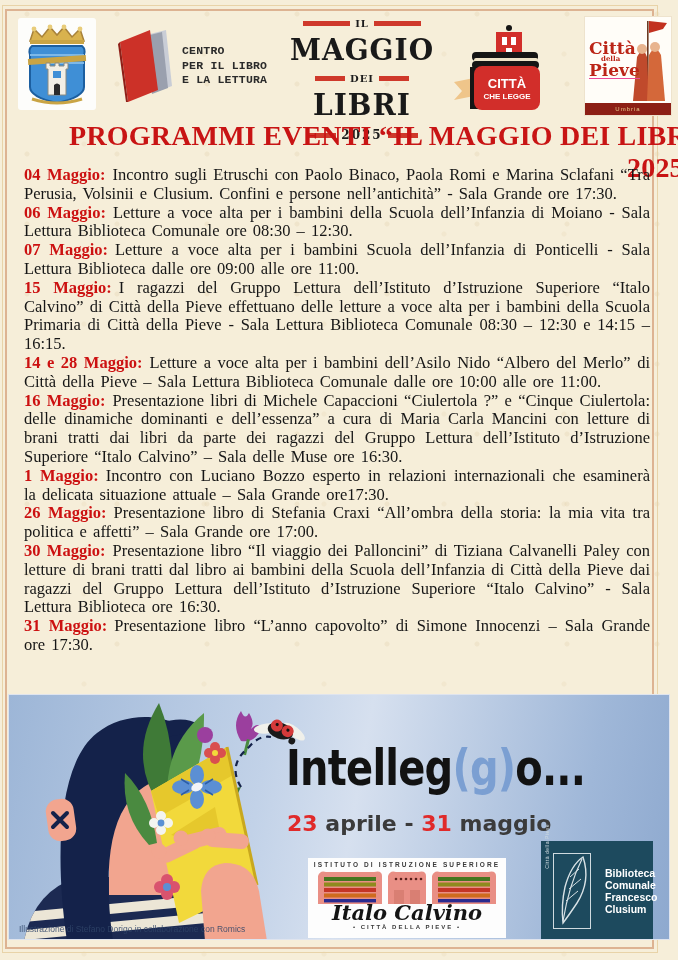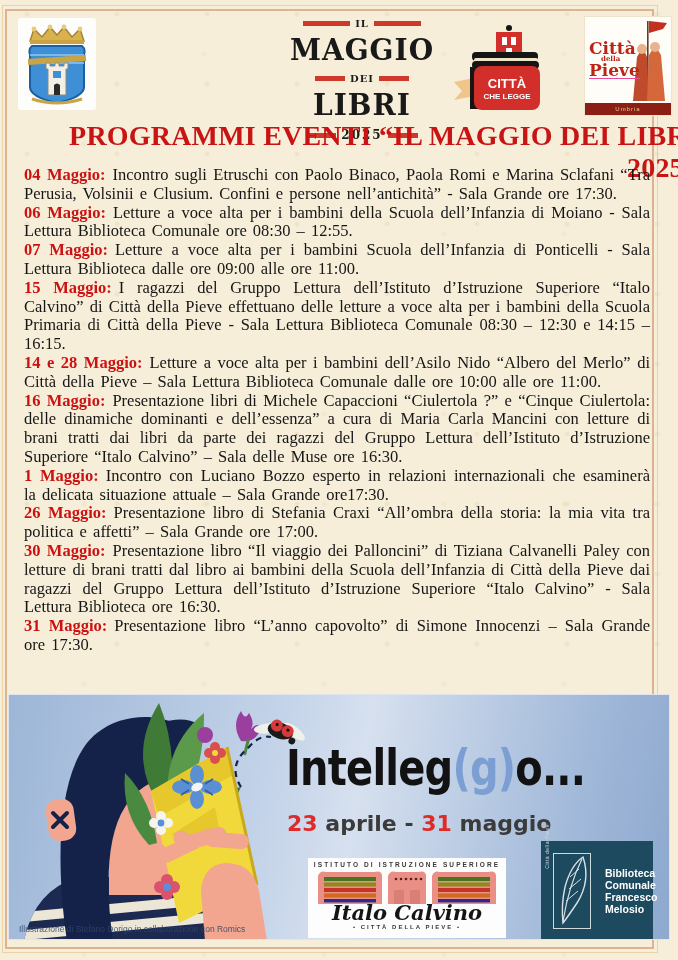--- a/index.html
+++ b/index.html
@@ -93,20 +93,33 @@
 
         <rect x="6" y="36" width="58" height="6" fill="#c9a444" transform="rotate(-4 35 39)"></rect>
 
         <path d="M24,48 L24,42 L28,42 L28,45 L33,45 L33,42 L37,42 L37,45 L42,45 L42,42 L46,42 L46,48 L44,48 L44,74 L26,74 L26,48 Z" fill="#f2efe6" stroke="#8a8a80" stroke-width="1"></path>
         <rect x="31" y="50" width="8" height="7" fill="#3f8fd6"></rect>
         <path d="M32,74 L32,64 Q35,61 38,64 L38,74 Z" fill="#2b2b2b"></path>
         <path d="M10,78 Q35,86 60,78" stroke="#c9a444" stroke-width="3" fill="none"></path>
       </svg>
     </div>
 
+    <div class="logo centro">
+      <svg width="58" height="76" viewBox="0 0 58 76">
+        <polygon points="34,6 50,2 56,58 40,64" fill="#c9cdd6"></polygon>
+        <polygon points="30,8 46,4 52,60 36,66" fill="#9aa0ae"></polygon>
+        <polygon points="4,14 34,2 42,62 12,74" fill="#cc3128"></polygon>
+        <polygon points="4,14 12,74 10,74 2,16" fill="#8f1f18"></polygon>
+      </svg>
+      <div class="centro-text">
+        <div>CENTRO</div>
+        <div>PER IL LIBRO</div>
+        <div>E LA LETTURA</div>
+      </div>
+    </div>
 
     <div class="logo maggio">
       <div class="bar-row">
         <span class="bar"></span>
         <span class="bar-label">IL</span>
         <span class="bar"></span>
       </div>
       <div class="maggio-word">MAGGIO</div>
       <div class="bar-row">
         <span class="bar-sm"></span>
@@ -158,21 +171,21 @@
         </div>
       </div>
       <div class="pieve-bar">Umbria</div>
     </div>
   </div>
 
   <div class="title">PROGRAMMI EVENTI “IL MAGGIO DEI LIBRI 2025”</div>
 
   <div class="events">
     <p class="ev"><span class="d">04 Maggio:</span><span>Incontro sugli Etruschi con Paolo Binaco, Paola Romi e Marina Sclafani “Tra Perusia, Volsinii e Clusium. Confini e persone nell’antichità” - Sala Grande ore 17:30.</span></p>
-    <p class="ev"><span class="d">06 Maggio:</span><span>Letture a voce alta per i bambini della Scuola dell’Infanzia di Moiano - Sala Lettura Biblioteca Comunale ore 08:30 – 12:55.</span></p>
+    <p class="ev"><span class="d">06 Maggio:</span><span>Letture a voce alta per i bambini della Scuola dell’Infanzia di Moiano - Sala Lettura Biblioteca Comunale ore 08:30 – 12:30.</span></p>
     <p class="ev"><span class="d">07 Maggio:</span><span>Letture a voce alta per i bambini Scuola dell’Infanzia di Ponticelli - Sala Lettura Biblioteca dalle ore 09:00 alle ore 11:00.</span></p>
     <p class="ev"><span class="d">15 Maggio:</span><span>I ragazzi del Gruppo Lettura dell’Istituto d’Istruzione Superiore “Italo Calvino” di Città della Pieve effettuano delle letture a voce alta per i bambini della Scuola Primaria di Città della Pieve - Sala Lettura Biblioteca Comunale 08:30 – 12:30 e 14:15 – 16:15.</span></p>
     <p class="ev"><span class="d">14 e 28 Maggio:</span><span>Letture a voce alta per i bambini dell’Asilo Nido “Albero del Merlo” di Città della Pieve – Sala Lettura Biblioteca Comunale dalle ore 10:00 alle ore 11:00.</span></p>
     <p class="ev"><span class="d">16 Maggio:</span><span>Presentazione libri di Michele Capaccioni “Ciulertola ?” e “Cinque Ciulertola: delle dinamiche dominanti e dell’essenza” a cura di Maria Carla Mancini con letture di brani tratti dai libri da parte dei ragazzi del Gruppo Lettura dell’Istituto d’Istruzione Superiore “Italo Calvino” – Sala delle Muse ore 16:30.</span></p>
     <p class="ev"><span class="d">1 Maggio:</span><span>Incontro con Luciano Bozzo esperto in relazioni internazionali che esaminerà la delicata situazione attuale – Sala Grande ore17:30.</span></p>
     <p class="ev"><span class="d">26 Maggio:</span><span>Presentazione libro di Stefania Craxi “All’ombra della storia: la mia vita tra politica e affetti” – Sala Grande ore 17:00.</span></p>
     <p class="ev"><span class="d">30 Maggio:</span><span>Presentazione libro “Il viaggio dei Palloncini” di Tiziana Calvanelli Paley con letture di brani tratti dal libro ai bambini della Scuola dell’Infanzia di Città della Pieve dai ragazzi del Gruppo Lettura dell’Istituto d’Istruzione Superiore “Italo Calvino” - Sala Lettura Biblioteca ore 16:30.</span></p>
     <p class="ev"><span class="d">31 Maggio:</span><span>Presentazione libro “L’anno capovolto” di Simone Innocenzi – Sala Grande ore 17:30.</span></p>
   </div>
 
@@ -305,19 +318,19 @@
       <svg width="40" height="78" viewBox="0 0 40 78" style="position:absolute;left:12px;top:10px;">
         <path d="M30,6 Q38,30 24,52 Q16,64 10,72 Q8,54 12,36 Q18,14 30,6 Z" fill="none" stroke="#d8e2e6" stroke-width="1.4"></path>
         <path d="M29,8 Q16,34 10,70" stroke="#d8e2e6" stroke-width="1.2" fill="none"></path>
         <path d="M26,18 L17,26 M28,28 L16,38 M25,40 L13,50" stroke="#d8e2e6" stroke-width="1" fill="none"></path>
       </svg>
       <div class="biblio-vert">Città della Pieve</div>
       <div class="biblio-text">
         <div>Biblioteca</div>
         <div>Comunale</div>
         <div>Francesco</div>
-        <div>Melosio</div>
+        <div>Clusium</div>
       </div>
     </div>
 
     <div class="caption">Illustrazione di Stefano Dorigo in collaborazione con Romics</div>
   </div>
 </div>
 
 </body></html>

